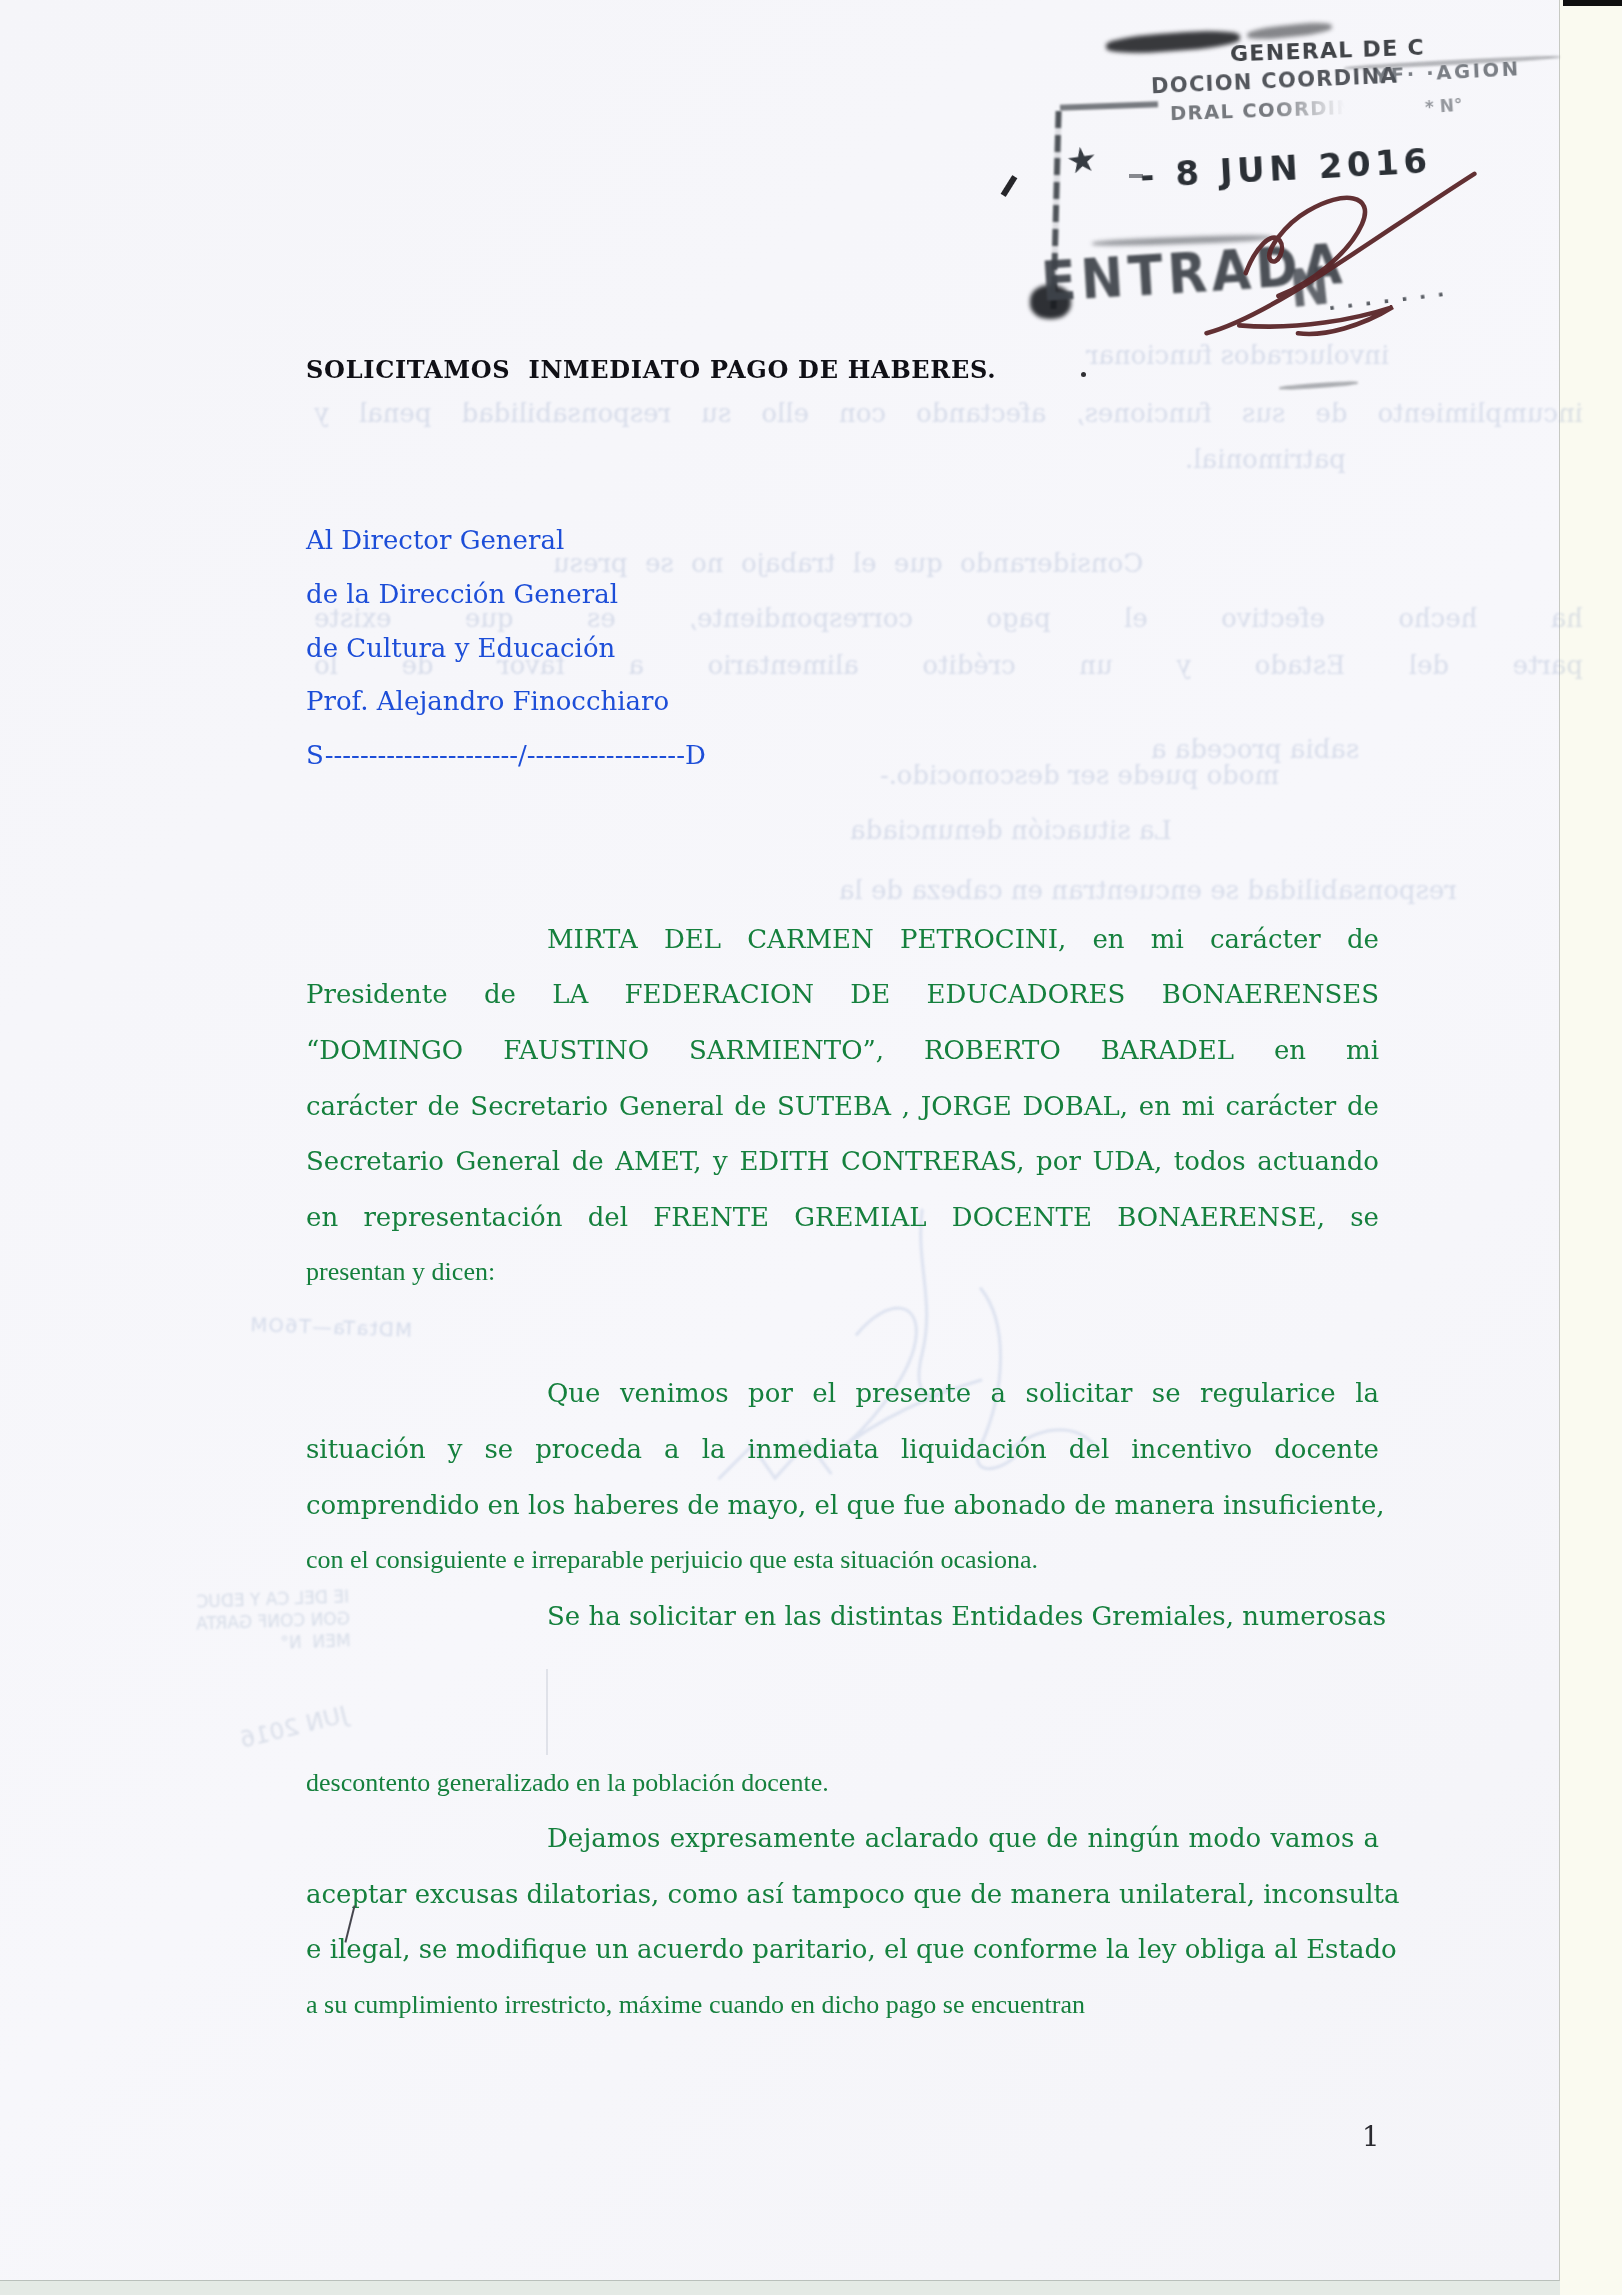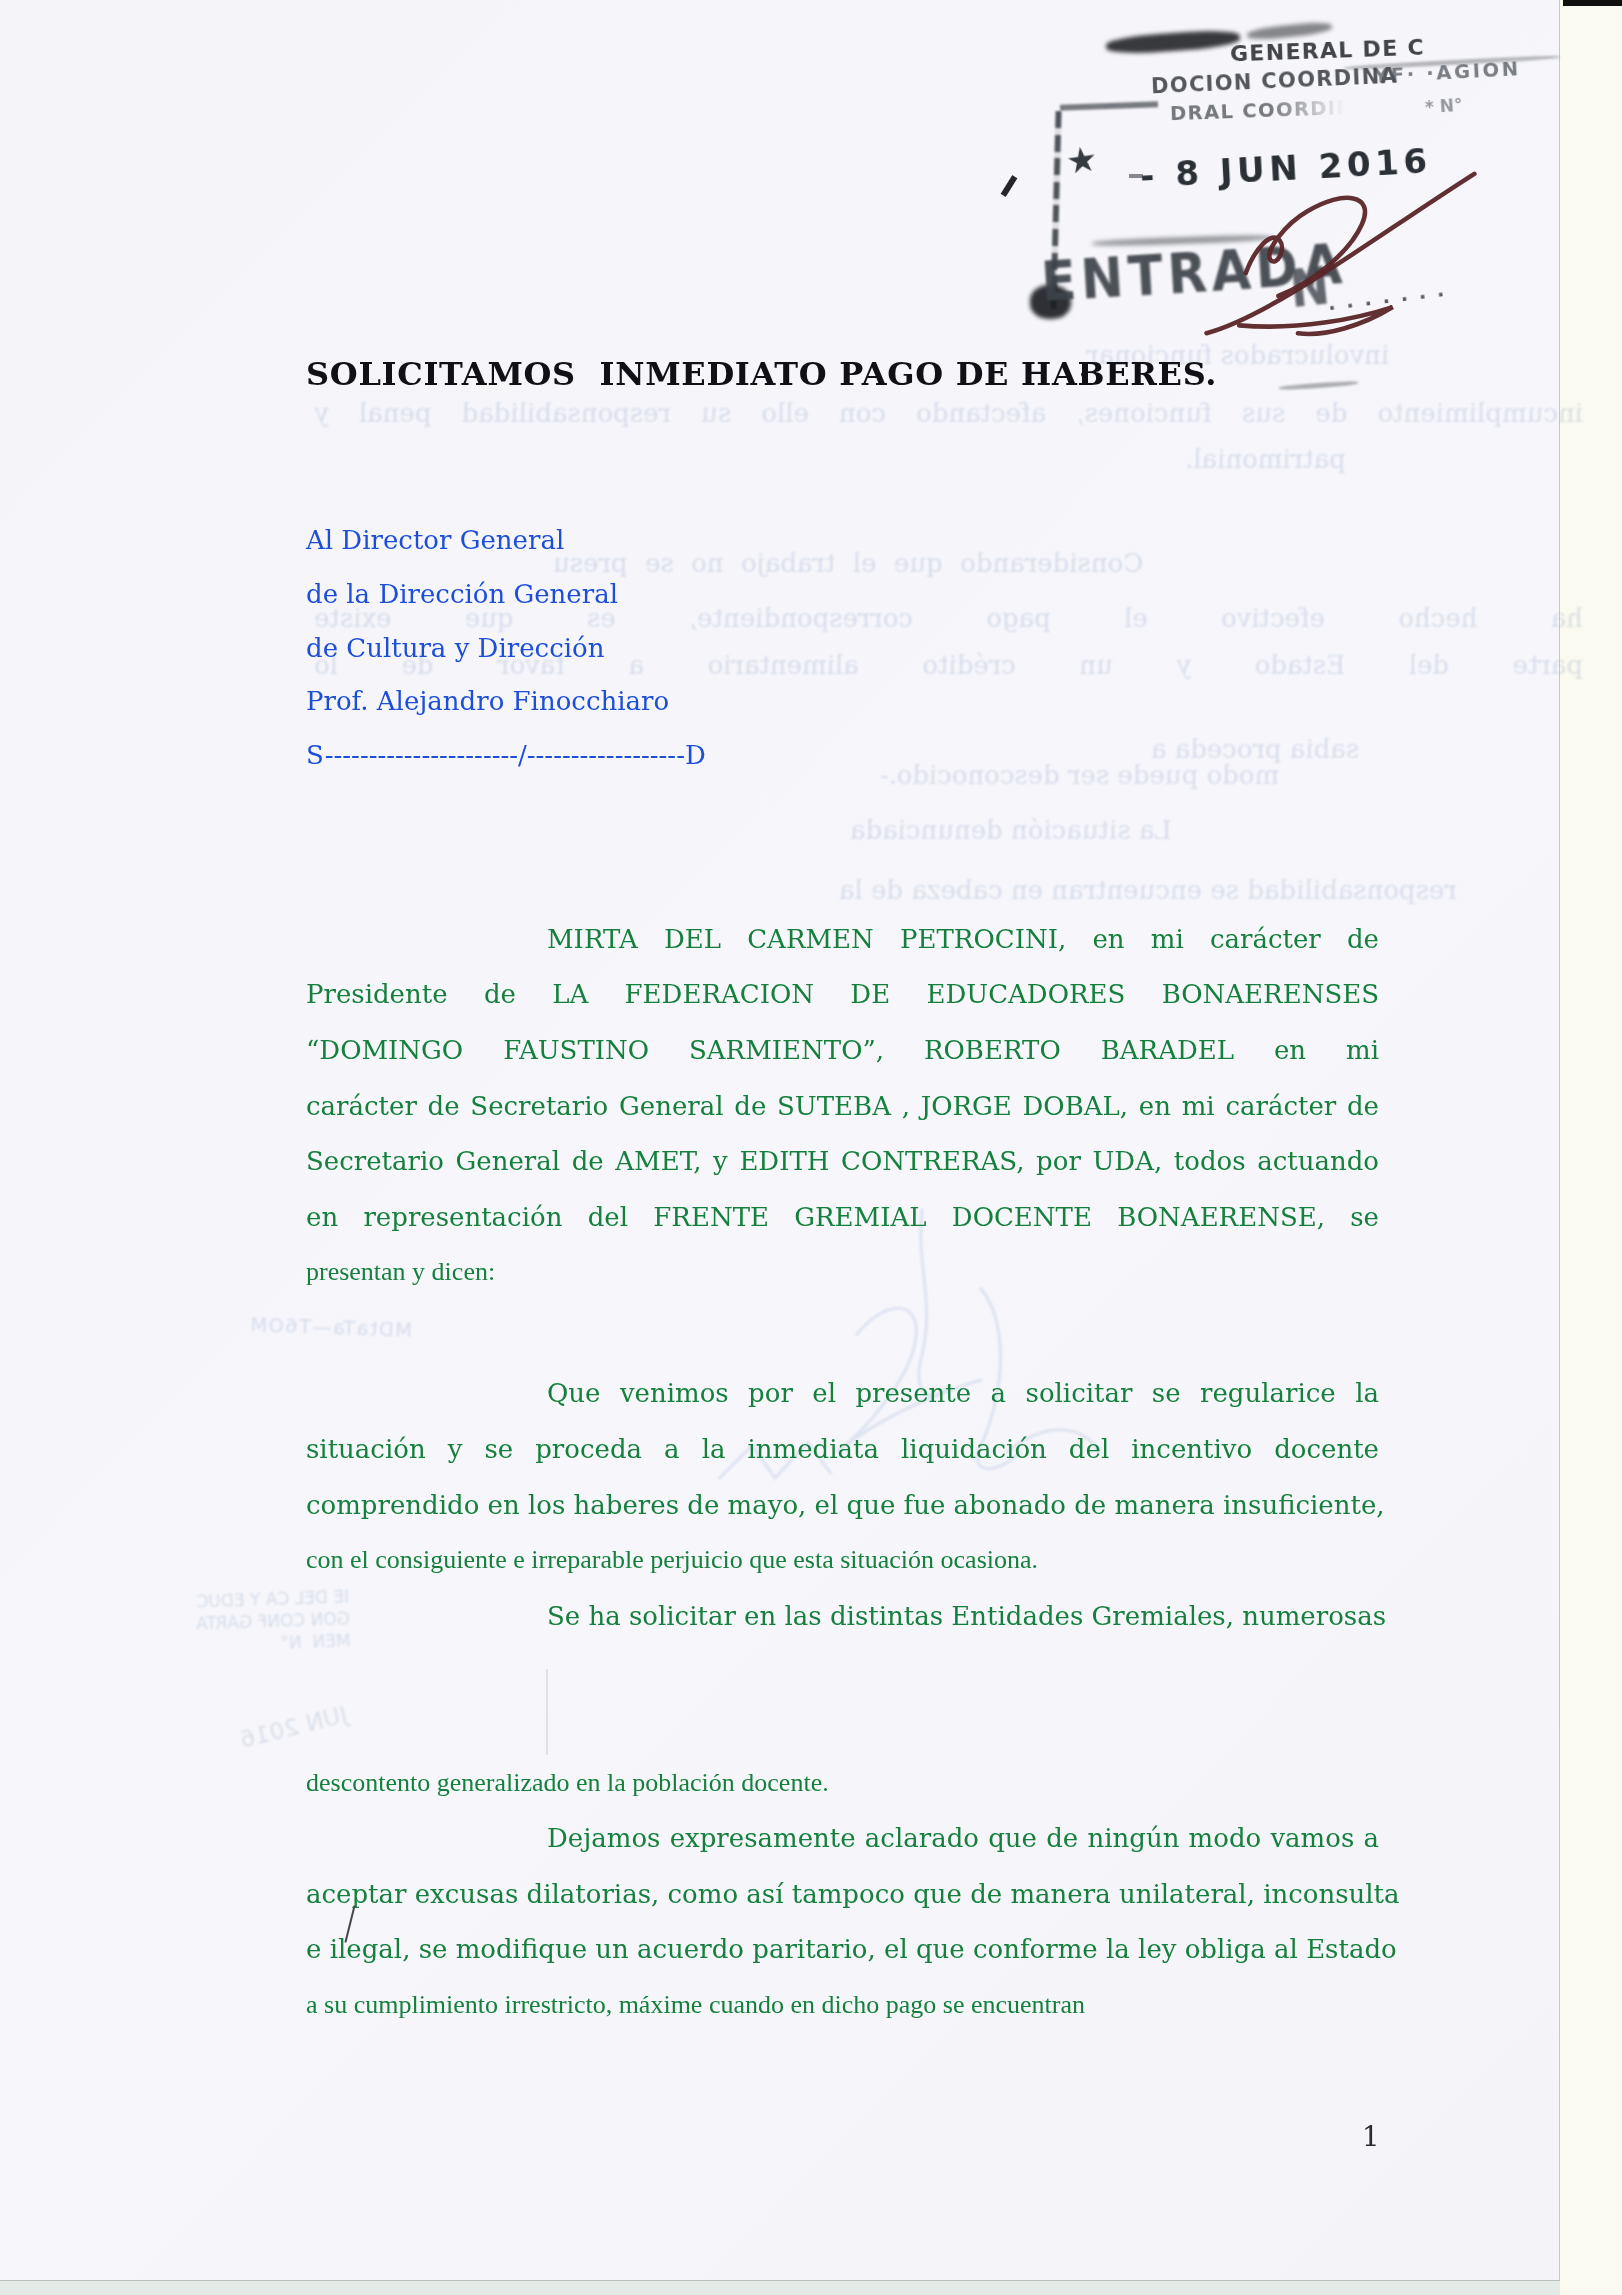--- a/index.html
+++ b/index.html
@@ -12,21 +12,21 @@
     position:absolute; left:0; top:0; width:1559px; height:2280px;
     background:linear-gradient(135deg,#f5f5f9 0%, #f7f7fb 55%, #f4f4f8 100%);
     border-right:1.3px solid #c7c9c3; border-bottom:1.3px solid #b9c0bb;
   }
   #scan-right { position:absolute; left:1560px; top:0; width:62px; height:2295px; background:#fafaf0; }
   #scan-bottom { position:absolute; left:0; top:2281px; width:1560px; height:14.4px; background:#e4eae5; }
   #corner-bar { position:absolute; left:1563px; top:0; width:59px; height:5.9px; background:#101010; }
 
   
   .title {
-    position:absolute; left:306px; top:355px; font-size:32px; font-weight:bold;
+    position:absolute; left:306px; top:355px; font-size:24px; font-weight:bold;
     color:#101016; letter-spacing:0.7px; white-space:pre;
   }
   .addr { position:absolute; left:306px; font-size:26px; color:#1d4ed8; white-space:pre; }
   .line {
     position:absolute; left:306px; width:1073px; height:38px;
     font-size:26px; color:#15803d; white-space:nowrap;
     text-align:justify; text-align-last:justify;
   }
   .line.last { text-align-last:left;font-family:Liberation Serif, serif; }
   .line.indent { text-indent:241px; }
@@ -161,21 +161,21 @@
     </g>
   </svg>
 
   <div class="stray1"></div>
   <div class="stray-dot"></div>
 
   <div class="title">SOLICITAMOS  INMEDIATO PAGO DE HABERES.</div>
 
   <div class="addr" style="top:525px;">Al Director General</div>
   <div class="addr" style="top:579px;">de la Dirección General</div>
-  <div class="addr" style="top:633px;">de Cultura y Dirección</div>
+  <div class="addr" style="top:633px;">de Cultura y Educación</div>
   <div class="addr" style="top:686px;">Prof. Alejandro Finocchiaro</div>
   <div class="addr" style="top:740px;">S----------------------/------------------D</div>
 
   <div class="line indent" style="top:924px;">MIRTA DEL CARMEN PETROCINI, en mi carácter de</div>
   <div class="line" style="top:979px;">Presidente de LA FEDERACION DE EDUCADORES BONAERENSES</div>
   <div class="line" style="top:1035px;">“DOMINGO FAUSTINO SARMIENTO”, ROBERTO BARADEL  en mi</div>
   <div class="line" style="top:1091px;">carácter de Secretario General de SUTEBA , JORGE DOBAL, en mi carácter de</div>
   <div class="line" style="top:1202px;">en representación del FRENTE GREMIAL DOCENTE BONAERENSE, se</div>
   <div class="line" style="top:1146px;">Secretario General de AMET, y EDITH CONTRERAS, por UDA, todos actuando</div>
   <div class="line last" style="top:1257px;">presentan y dicen:</div>

